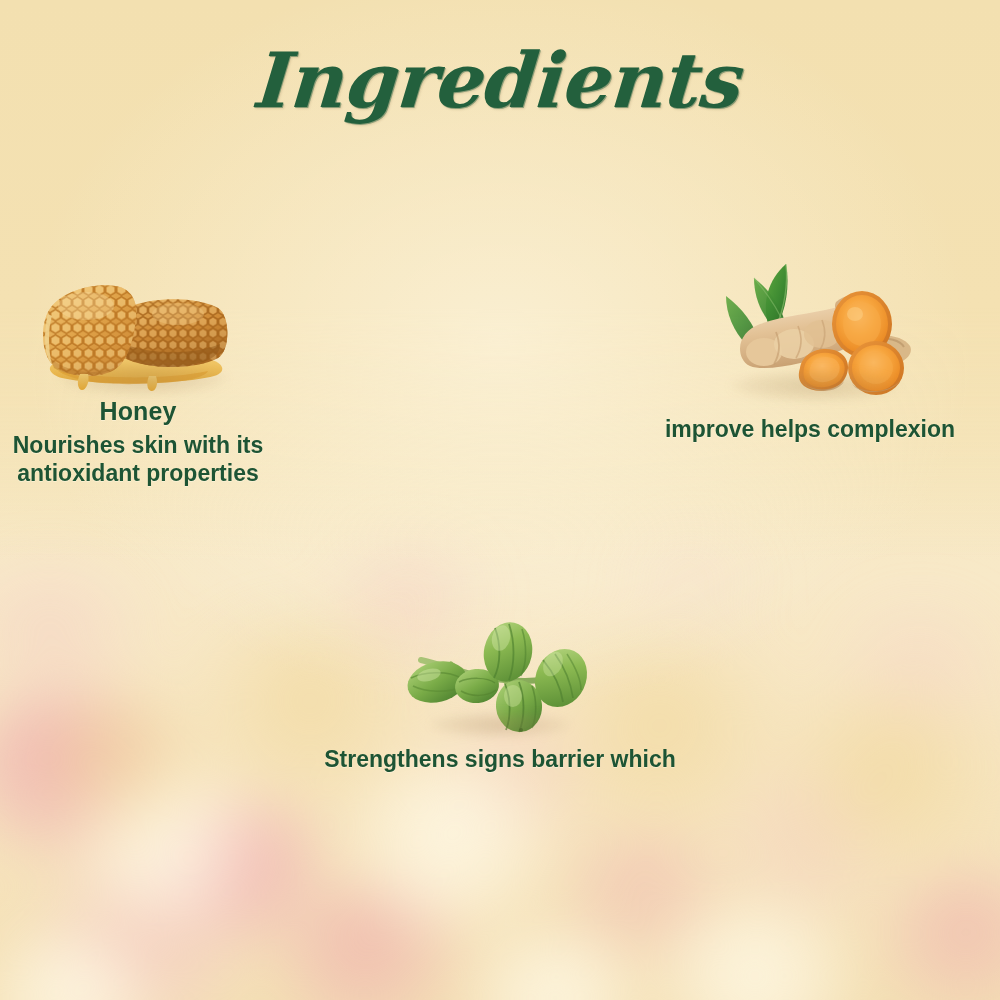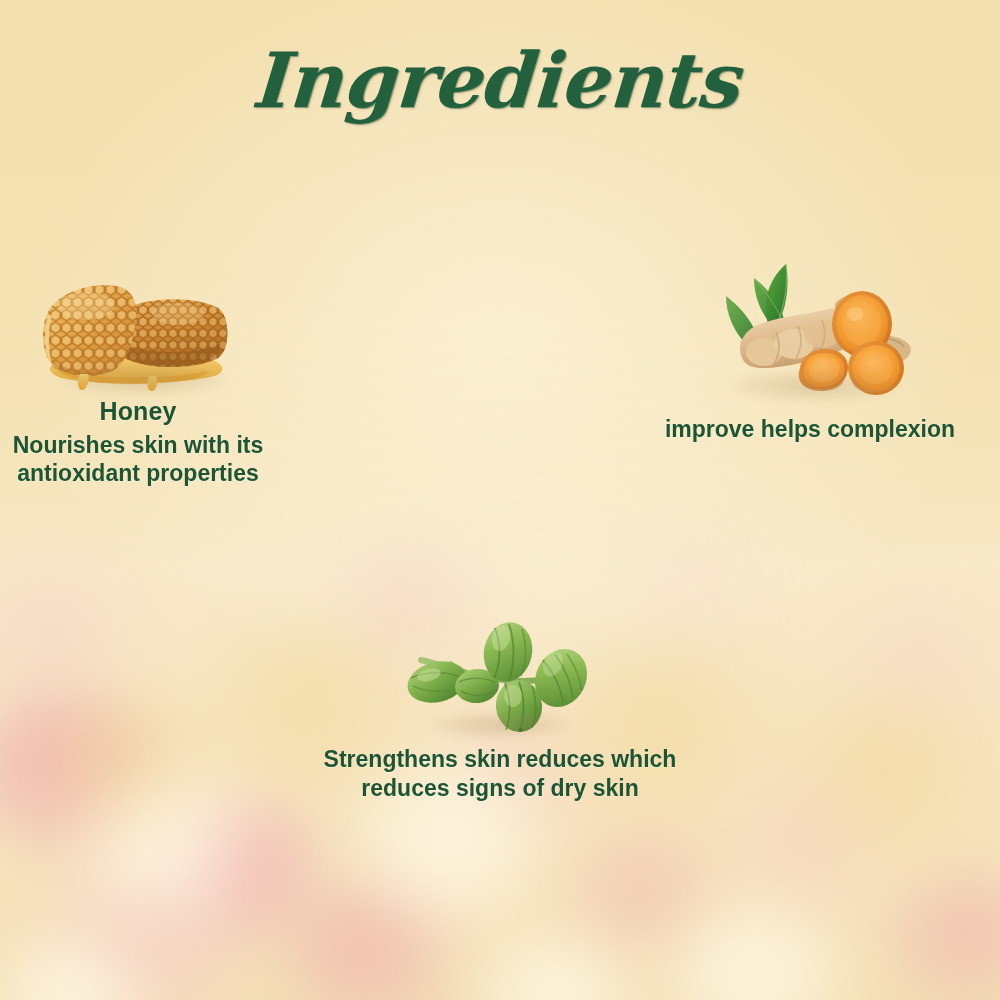--- a/index.html
+++ b/index.html
@@ -302,16 +302,15 @@
 
       <ellipse cx="134" cy="86" rx="23" ry="26" fill="url(#podB)" transform="rotate(-6 134 86)"></ellipse>
       <path d="M120 64 C126 78 126 98 121 110" stroke="#4a7a2c" stroke-width="1.8" fill="none" opacity=".7"></path>
       <path d="M134 62 C140 78 140 98 134 112" stroke="#4a7a2c" stroke-width="1.8" fill="none" opacity=".65"></path>
       <path d="M147 66 C152 80 152 96 147 108" stroke="#4a7a2c" stroke-width="1.6" fill="none" opacity=".55"></path>
       <ellipse cx="128" cy="76" rx="9" ry="11" fill="#d2e6a2" opacity=".4"></ellipse>
       <circle cx="136" cy="110" r="2" fill="#39631f" opacity=".7"></circle>
     </svg>
   </div>
   <div class="desc">
-    <div>Strengthens skin reduces which</div>
-    <div>reduces signs of dry skin</div>
+    <div>Strengthens signs barrier which</div>
   </div>
 </div>
 
 </body></html>

